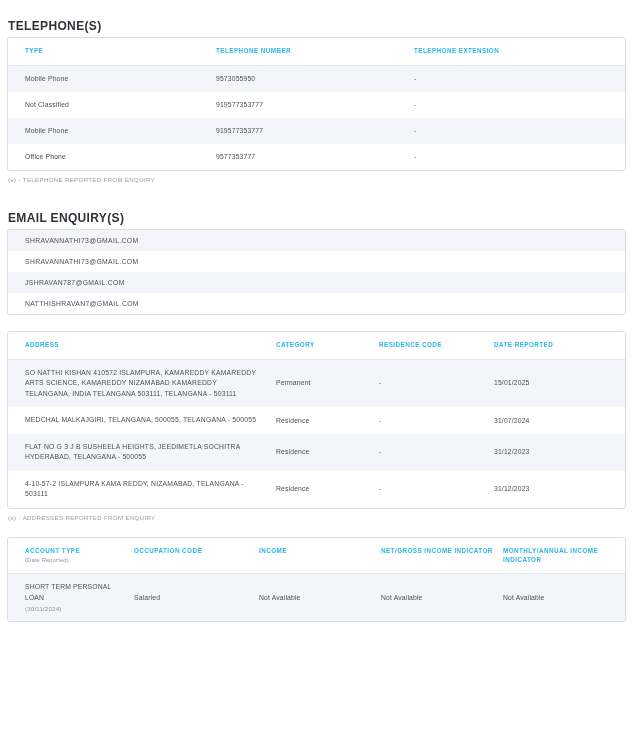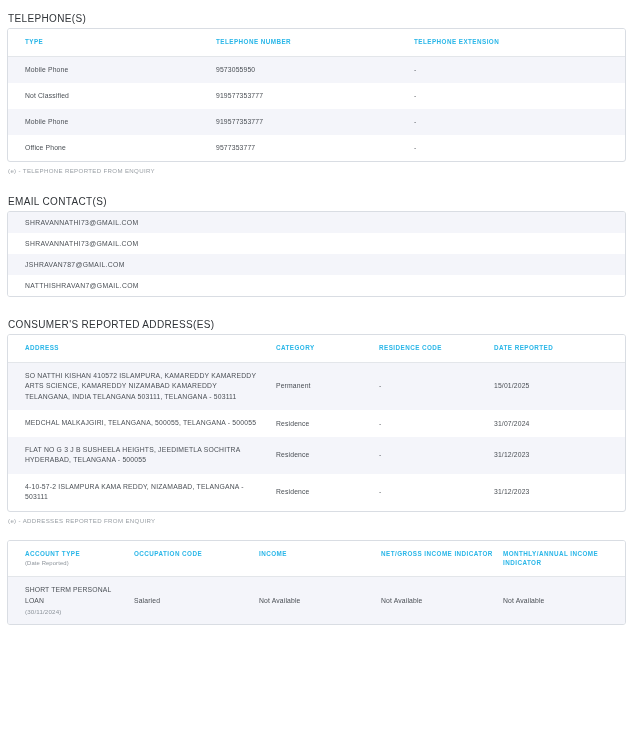--- a/index.html
+++ b/index.html
@@ -23,25 +23,25 @@
     height: 7px;
     overflow: hidden;
     text-align: center;
     font-size: 7px;
     color: #f2f2f4;
     letter-spacing: .4px;
     line-height: 10px;
   }
 
   .section-title {
-    font-size: 10px;
-    font-weight: normal;
+    font-size: 12px;
+    font-weight: bold;
     letter-spacing: .35px;
     color: #2f3337;
-    margin: 6px 0 4px 0;
+    margin: 12px 0 4px 0;
     padding-left: 1px;
   }
   .section-gap-lg { height: 16px; }
 
   .card {
     border: 1px solid #d9dde3;
     border-radius: 3px;
     background: #ffffff;
     overflow: hidden;
   }
@@ -174,33 +174,32 @@
           <td>9577353777</td>
           <td>-</td>
         </tr>
       </tbody>
     </table>
   </div>
   <div class="footnote">(e) - TELEPHONE REPORTED FROM ENQUIRY</div>
 
   <div class="section-gap-lg"></div>
 
-  <h2 class="section-title">EMAIL CONTACT(S)</h2>
+  <h2 class="section-title">EMAIL ENQUIRY(S)</h2>
   <div class="card">
     <ul class="email-list">
       <li class="alt">SHRAVANNATHI73@GMAIL.COM</li>
       <li>SHRAVANNATHI73@GMAIL.COM</li>
       <li class="alt">JSHRAVAN787@GMAIL.COM</li>
       <li>NATTHISHRAVAN7@GMAIL.COM</li>
     </ul>
   </div>
 
   <div class="section-gap-lg"></div>
 
-  <h2 class="section-title">CONSUMER'S REPORTED ADDRESS(ES)</h2>
   <div class="card">
     <table class="grid tbl-addr">
       <colgroup>
           <col class="c1">
           <col class="c2">
           <col class="c3">
           <col class="c4">
         </colgroup>
       <thead>
         <tr>

